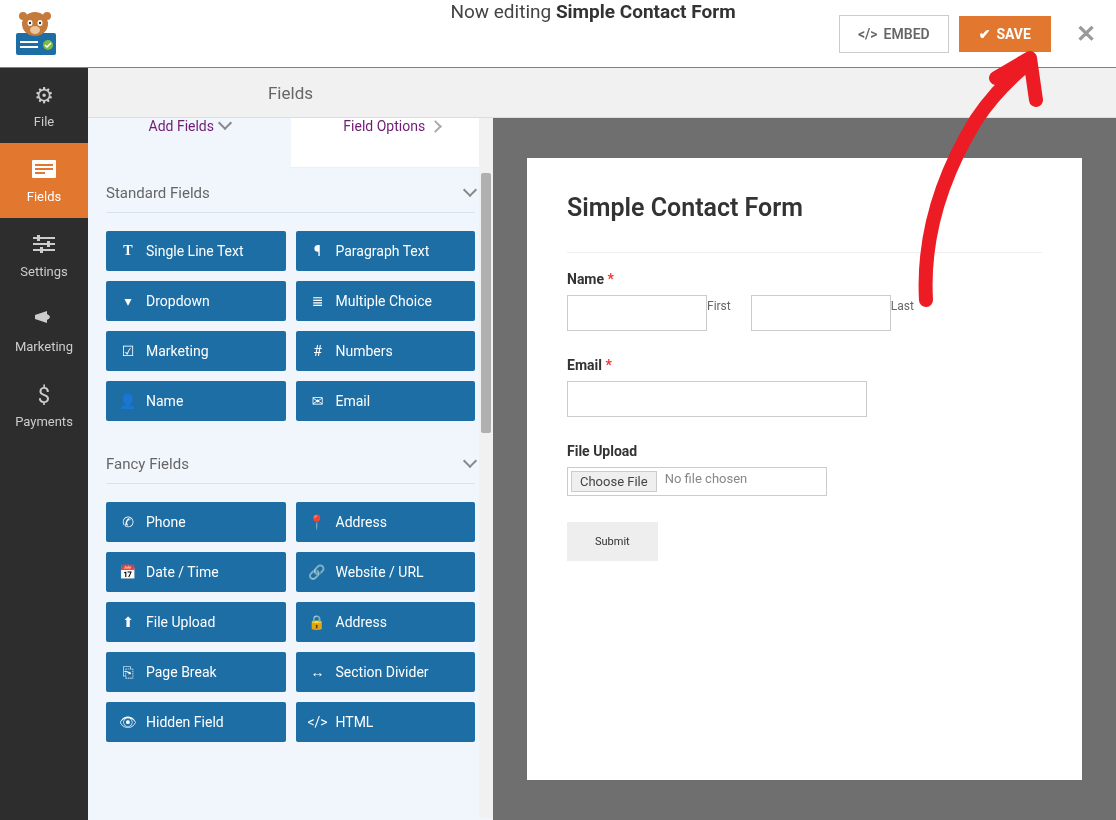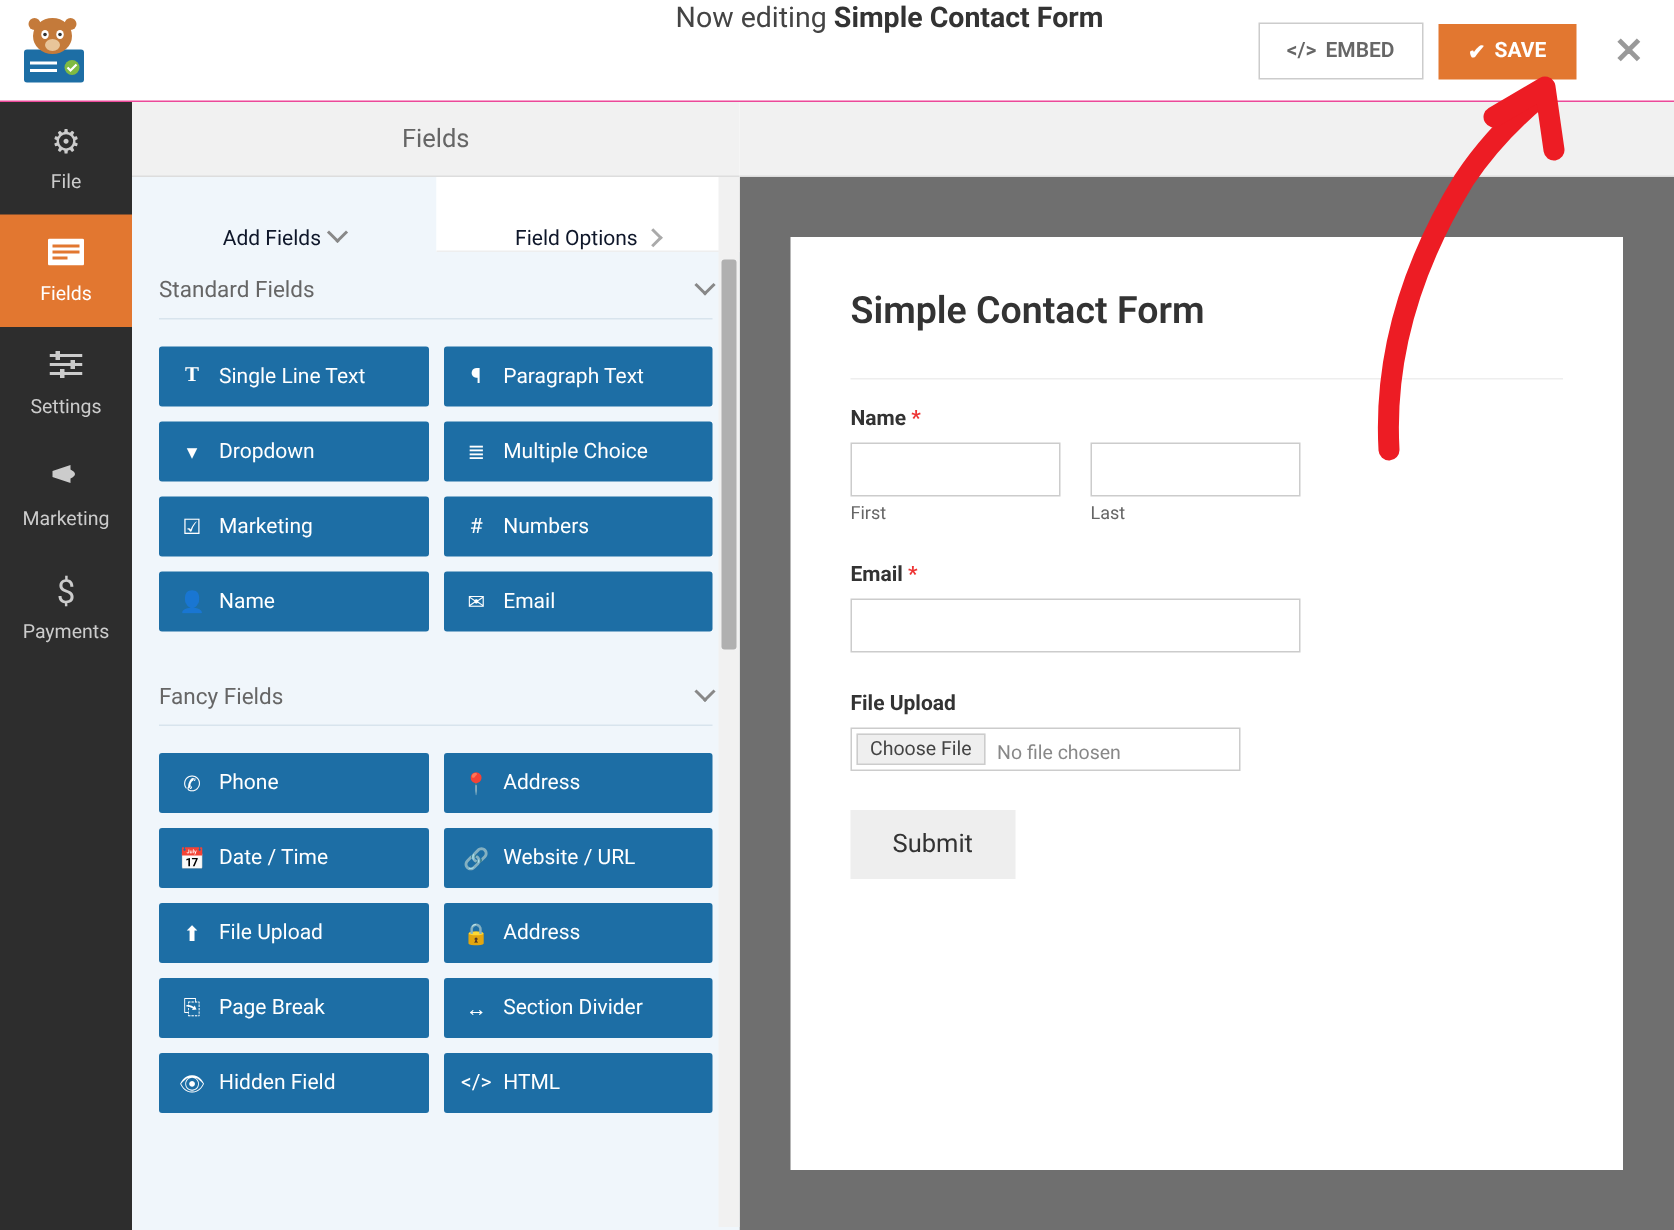--- a/index.html
+++ b/index.html
@@ -13,45 +13,45 @@
 .btn-save{background:#e27730;border:none;color:#fff;padding:10px 20px;font-size:14px;font-weight:700;cursor:pointer;display:flex;align-items:center;gap:6px}
 .close-x{font-size:24px;color:#999;cursor:pointer;margin-left:15px;font-weight:bold}
 .main-row{display:flex;height:752px}
 .left-nav{width:88px;background:#2d2d2d;display:flex;flex-direction:column}
 .nav-item{height:75px;display:flex;flex-direction:column;align-items:center;justify-content:center;color:#ccc;font-size:13px;cursor:pointer;gap:6px}
 .nav-item.active{background:#e27730;color:#fff}
 .nav-icon{font-size:22px}
 .center-col{width:405px;display:flex;flex-direction:column;position:relative;height:752px}
 .fields-header-bar{height:50px;background:#f1f1f1;border-bottom:1px solid #ddd;display:flex;align-items:center;justify-content:center;color:#666;font-size:17px;width:100%}
 .tab-row{display:flex;height:50px}
-.tab{flex:1;display:flex;align-items:flex-end;justify-content:center;font-size:14px;color:#0f172a;cursor:pointer;gap:6px}
+.tab{flex:1;display:flex;align-items:flex-start;justify-content:center;font-size:14px;color:#701a75;cursor:pointer;gap:6px}
 .tab.active{background:#f0f6fb;border-bottom:1px solid #f0f6fb}
 .tab.inactive{background:#fff;border-bottom:1px solid #eee}
 .fields-panel{flex:1;overflow-y:auto;background:#f0f6fb;padding:0 18px 20px 18px}
 .section-head{display:flex;align-items:flex-end;justify-content:space-between;padding:16px 0 10px 0;border-bottom:1px solid #d8e4ed;color:#666;font-size:15px;cursor:pointer}
 .field-grid{display:grid;grid-template-columns:1fr 1fr;gap:10px;padding-top:18px;padding-bottom:18px}
 .field-btn{background:#1d6ea5;color:#fff;border:none;text-align:left;padding:12px 14px;font-size:14px;cursor:pointer;display:flex;align-items:center;gap:10px;border-radius:2px}
 .scrollbar-track{position:absolute;right:0;top:50px;width:14px;height:700px;background:#f1f1f1}
 .scrollbar-thumb{position:absolute;right:2px;top:55px;width:10px;height:260px;background:#b0b0b0;border-radius:2px}
 .preview-col{flex:1;background:#6f6f6f;padding:40px 30px;display:flex;justify-content:center;overflow:hidden;height:702px}
 .preview-header-bar{height:50px;background:#f1f1f1;border-bottom:1px solid #ddd;display:flex;align-items:center;justify-content:center;color:#666;font-size:17px}
 .right-area{display:flex;flex-direction:column;flex:1}
 .form-card{background:#fff;width:555px;padding:35px 40px}
 .form-title{font-size:25px;color:#333;font-weight:600;margin-bottom:18px;border-bottom:1px solid #eee;padding-bottom:30px}
 .field-row{margin-bottom:26px}
 .field-label{font-size:14px;color:#333;font-weight:700;margin-bottom:8px;display:block}
 .req{color:#e33}
 .two-col{display:flex;gap:20px}
-.two-col>div{display:flex;flex-direction:column}
+.two-col>div{display:flex;flex-direction:row}
 input[type=text],input[type=email],textarea{border:1px solid #ccc;padding:9px;font-size:14px;width:100%}
 .sub-label{font-size:12px;color:#666;margin-top:4px}
-.file-wrap{border:1px solid #ccc;padding:3px;width:260px;display:flex;align-items:flex-end;gap:8px;font-size:13px;color:#888}
+.file-wrap{border:1px solid #ccc;padding:3px;width:260px;display:flex;align-items:flex-start;gap:8px;font-size:13px;color:#888}
 .choose-btn{background:#efefef;border:1px solid #ccc;padding:2px 8px;font-size:13px;color:#444}
 textarea{height:110px;resize:both}
-.submit-btn{background:#eee;border:none;padding:13px 28px;font-size:17px;color:#333;cursor:pointer}
+.submit-btn{background:#eee;border:none;padding:13px 28px;font-size:11px;color:#333;cursor:pointer}
 .red-arrow{position:absolute;top:50px;right:40px;pointer-events:none;z-index:10}
 .icon{display:inline-flex;width:16px;height:16px;align-items:center;justify-content:center}
 
 .chev-down::after{content:"";display:inline-block;width:8px;height:8px;border-right:2px solid #888;border-bottom:2px solid #888;transform:rotate(45deg);margin-bottom:3px}
 .chev-right::after{content:"";display:inline-block;width:7px;height:7px;border-right:2px solid #aaa;border-bottom:2px solid #aaa;transform:rotate(-45deg)}
 </style>
 </head>
 <body>
 
 <div class="top-bar">

